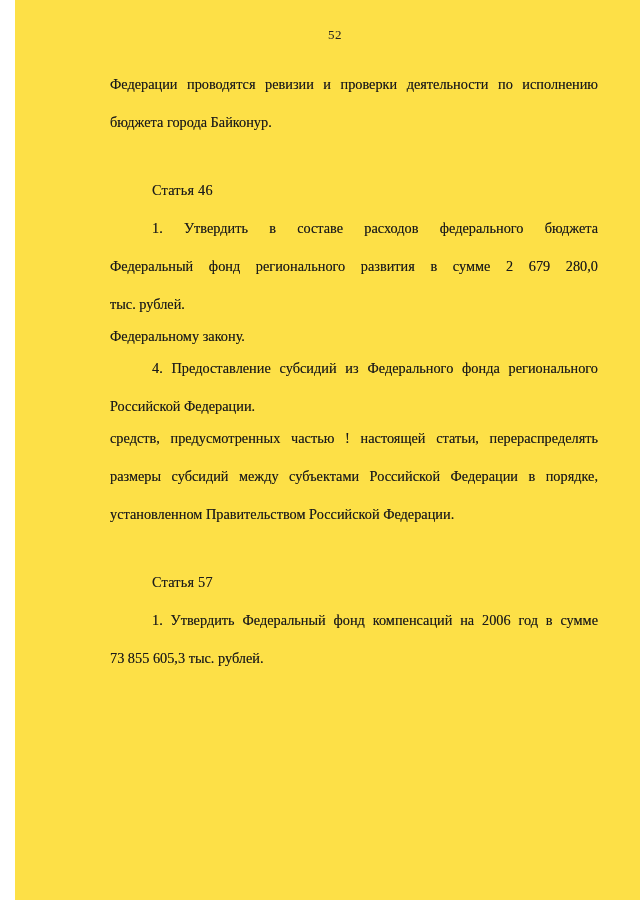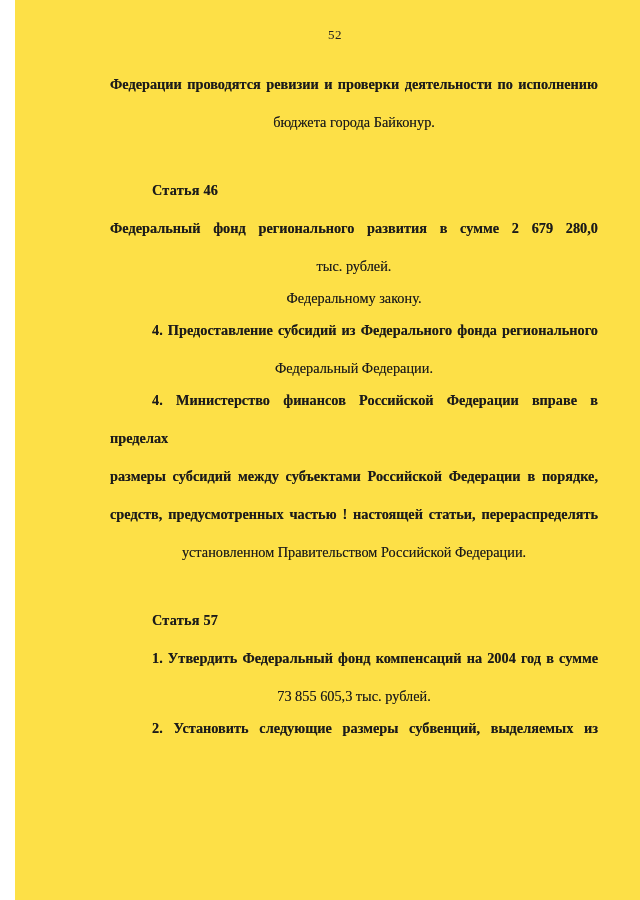--- a/index.html
+++ b/index.html
@@ -28,72 +28,68 @@
   .doc {
     margin-left: 95px;
     width: 488px;
     margin-top: 21px;
     font-size: 14.3px;
     text-shadow: 0 0 0.45px rgba(20,20,20,0.55);
   }
   .line {
     line-height: 38px;
     white-space: normal;
-    text-align: center;
+    text-align: left;
   }
   .line.justify {
     text-align: justify;
     text-align-last: justify;
-    font-weight: bold;
   }
   .line.indent {
     text-indent: 42px;
   }
   .paragraph {
     margin: 0 0 -6px 0;
   }
   .heading {
     margin-top: 36px;
     margin-bottom: 0;
-    font-weight: bold;
+    font-weight: normal;
     line-height: 38px;
     text-indent: 42px;
     letter-spacing: 0.2px;
   }
 </style>
 </head>
 <body>
 
 <div class="page">
   <div class="page-number">52</div>
   <div class="doc" id="doc">
       <div class="paragraph">
         <div class="line justify">Федерации проводятся ревизии и проверки деятельности по исполнению</div>
         <div class="line">бюджета города Байконур.</div>
       </div>
       <div class="heading">Статья 46</div>
       <div class="paragraph">
+        <div class="line justify indent">1. Утвердить в составе расходов федерального бюджета</div>
         <div class="line justify">Федеральный фонд регионального развития в сумме 2 679 280,0</div>
         <div class="line">тыс. рублей.</div>
       </div>
       <div class="paragraph">
         <div class="line">Федеральному закону.</div>
       </div>
       <div class="paragraph">
         <div class="line justify indent">4. Предоставление субсидий из Федерального фонда регионального</div>
-        <div class="line">Федеральный Федерации.</div>
+        <div class="line">Российской Федерации.</div>
       </div>
       <div class="paragraph">
-        <div class="line justify indent">4. Министерство финансов Российской Федерации вправе в пределах</div>
+        <div class="line justify">средств, предусмотренных частью ! настоящей статьи, перераспределять</div>
         <div class="line justify">размеры субсидий между субъектами Российской Федерации в порядке,</div>
-        <div class="line justify">средств, предусмотренных частью ! настоящей статьи, перераспределять</div>
         <div class="line">установленном Правительством Российской Федерации.</div>
       </div>
       <div class="heading">Статья 57</div>
       <div class="paragraph">
-        <div class="line justify indent">1. Утвердить Федеральный фонд компенсаций на 2004 год в сумме</div>
+        <div class="line justify indent">1. Утвердить Федеральный фонд компенсаций на 2006 год в сумме</div>
         <div class="line">73 855 605,3 тыс. рублей.</div>
-      </div>
-      <div class="paragraph">
-        <div class="line justify indent">2. Установить следующие размеры субвенций, выделяемых из</div>
       </div>
     </div>
 </div>
 
 </body></html>

